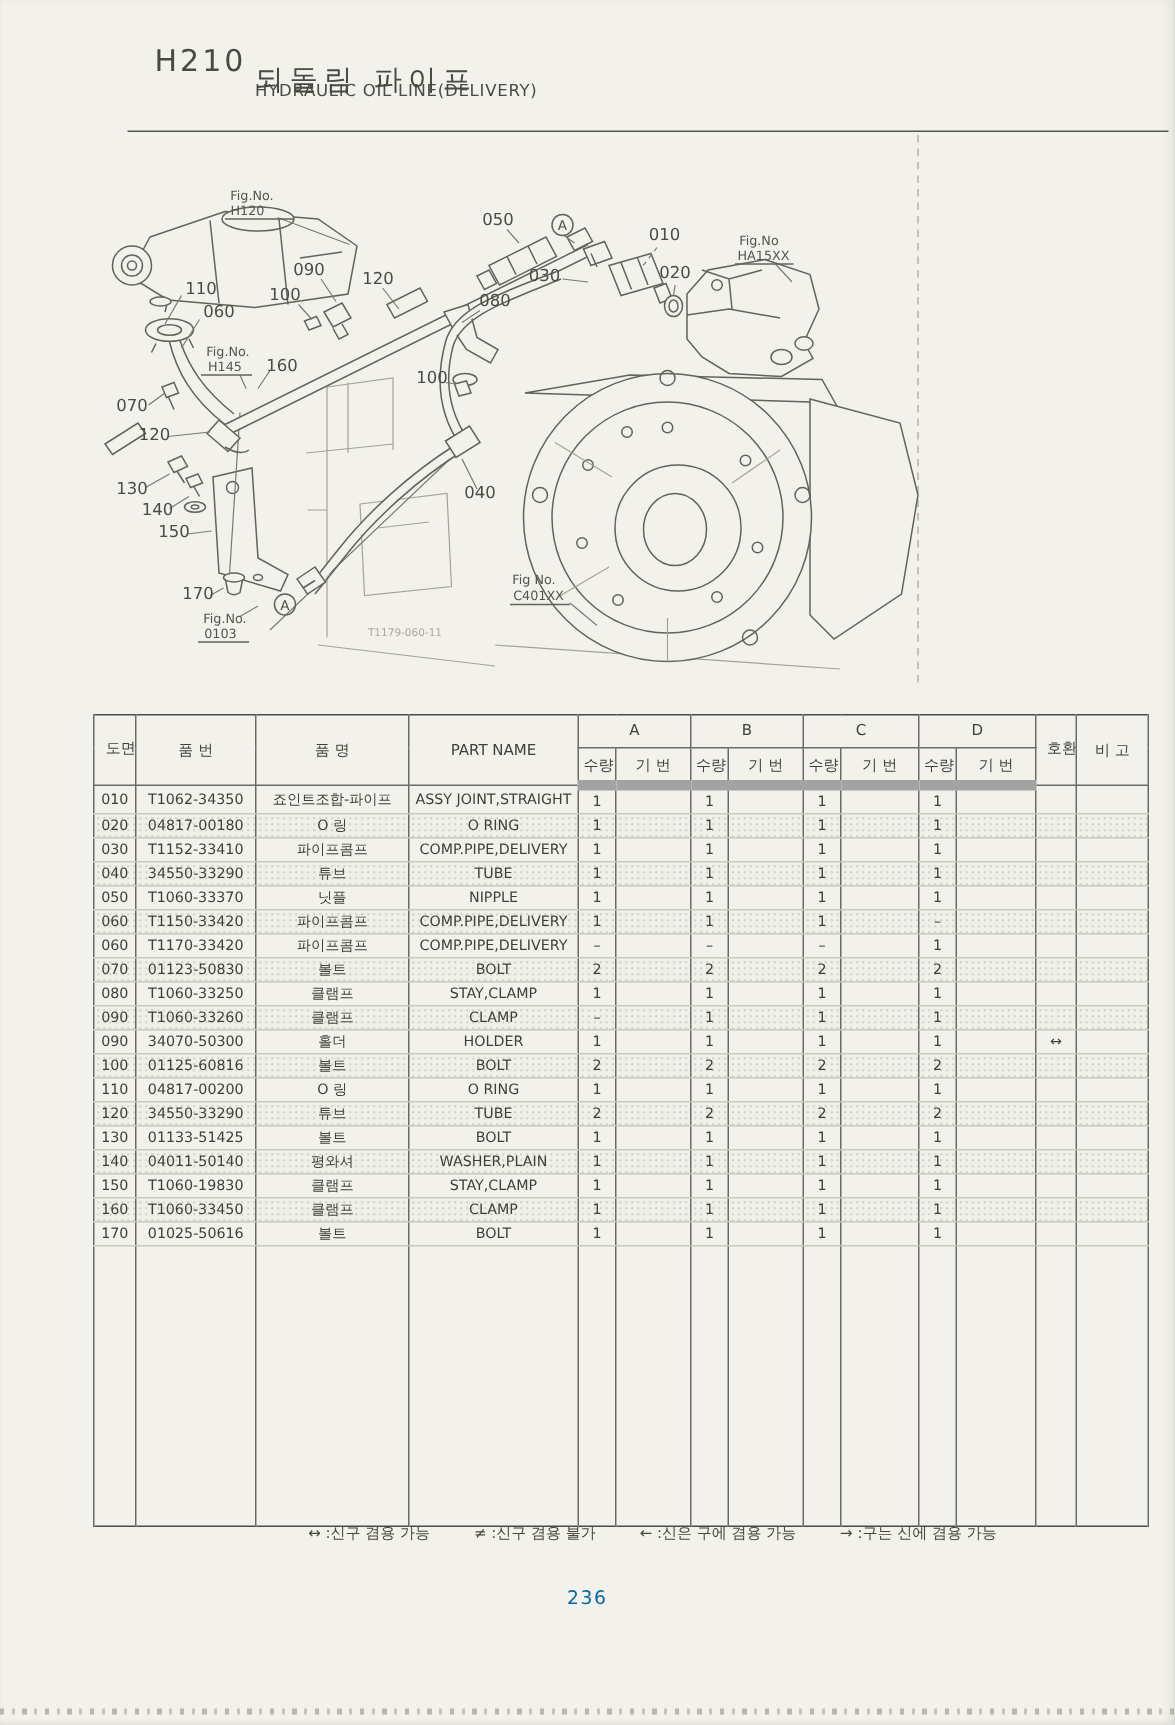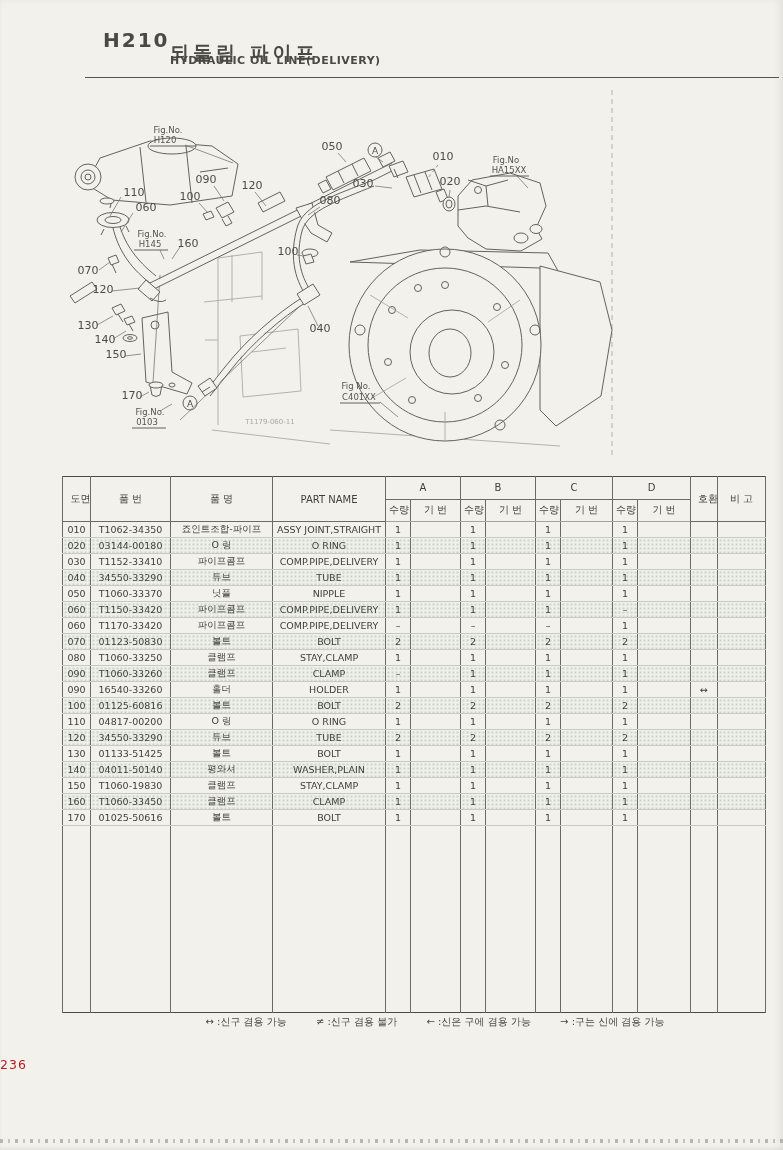--- a/index.html
+++ b/index.html
@@ -3,21 +3,21 @@
 <meta charset="utf-8">
 <style>
   html,body{margin:0;padding:0;background:#d8d7d2;}
   .page{
     position:relative;width:783px;height:1150px;margin:0 auto;
     background:#f2f1ec;overflow:hidden;
     font-family:"DejaVu Sans",sans-serif;color:#3f3f39;
     box-shadow:inset -4px 0 6px rgba(0,0,0,.05), inset 0 -2px 3px rgba(0,0,0,.04);
   }
   
-  .title-block{position:absolute;left:85px;top:20px;right:4px;border-bottom:1.4px solid #55554f;padding-bottom:1px;height:56px;font-weight:bold;}
+  .title-block{position:absolute;left:85px;top:20px;right:4px;border-bottom:1.4px solid #55554f;padding-bottom:11px;height:56px;}
   .title-code{position:absolute;left:18px;top:8px;font-size:20px;letter-spacing:2px;color:#4a4a44;}
   .title-kr{position:absolute;left:85px;top:20px;font-size:19px;letter-spacing:4px;color:#4a4a44;}
   .title-en{position:absolute;left:85px;top:34px;font-size:11px;letter-spacing:.5px;color:#4a4a44;}
   
   #diagram-svg{position:absolute;left:0;top:80px;}
   #diagram-svg .ln{fill:none;stroke:#63635d;stroke-width:1;}
   #diagram-svg .lt{fill:none;stroke:#a3a29a;stroke-width:.8;}
   #diagram-svg .oc{fill:#f2f1ec;stroke:#63635d;stroke-width:1;}
   #diagram-svg .ldr{fill:none;stroke:#7a7a74;stroke-width:.8;}
   #diagram-svg text{text-anchor:middle;}
@@ -26,35 +26,35 @@
   #diagram-svg text.tiny{font:7px "DejaVu Sans",sans-serif;fill:#aba99f;}
   #diagram-svg text.mk{font:9px "DejaVu Sans",sans-serif;fill:#4c4c46;}
   
   .variant-line{position:absolute;top:459px;right:71px;font-size:10.5px;color:#46463f;letter-spacing:.5px;}
   .variant-line span{margin-left:18px;}
   
   .parts-table{position:absolute;left:62px;top:476px;border-collapse:collapse;table-layout:fixed;width:703px;
     border:1.6px solid #4a4a46;font-size:9.5px;color:#3f3f39;}
   .parts-table th,.parts-table td{border-left:1px solid #6b6b66;border-right:1px solid #6b6b66;
     padding:0 3px;white-space:nowrap;overflow:hidden;font-weight:normal;}
-  .parts-table thead th{border-bottom:1px solid #a3a3a3;font-size:10px;text-align:center;height:21px;}
+  .parts-table thead th{border-bottom:7px solid #a3a3a3;font-size:10px;text-align:center;height:21px;}
   .parts-table thead tr.grp th{border-bottom:1px solid #6b6b66;}
   .parts-table thead th.span2{border-bottom:1px solid #4a4a46;}
   .parts-table tbody td{height:15px;border-bottom:1px solid #c8cac2;}
   .parts-table tbody tr.shade td{background:#eef0e9;
     background-image:radial-gradient(#ccd3c9 .8px,rgba(0,0,0,0) .9px);background-size:4px 4px;}
   .parts-table tbody tr.filler td{height:186px;border-bottom:none;background:none;}
   .stack{width:12px;margin:16px auto;word-break:break-all;line-height:1.2;}
   .c0{text-align:center;}
   .c1,.c2,.c3{text-align:center;}
   .c4,.c5,.c6,.c7,.c8,.c9,.c10,.c11,.c12,.c13{text-align:center;}
   
   .legend{position:absolute;left:105px;top:1015px;width:660px;text-align:center;font-size:10px;color:#46463f;}
   .legend span{margin:0 13px;white-space:nowrap;}
-  .page-number{position:absolute;left:0;top:1057px;width:100%;text-align:left;font-size:12.5px;letter-spacing:1px;color:#b91c1c;}
+  .page-number{position:absolute;left:0;top:1057px;width:100%;text-align:center;font-size:12.5px;letter-spacing:1px;color:#0369a1;}
   .scan-edge{position:absolute;left:0;top:1139px;width:100%;height:4px;opacity:.75;
     background:repeating-linear-gradient(90deg,#a5a49c 0 3px,rgba(0,0,0,0) 3px 8px,#b5b4ac 8px 10px,rgba(0,0,0,0) 10px 15px);}
 </style>
 </head>
 <body>
 
 <div class="page">
 
   <div class="title-block">
     <span class="title-code">H210</span>
@@ -301,21 +301,21 @@
           <td class="c7"></td>
           <td class="c8">1</td>
           <td class="c9"></td>
           <td class="c10">1</td>
           <td class="c11"></td>
           <td class="c12"></td>
           <td class="c13"></td>
         </tr>
         <tr class="shade">
           <td class="c0">020</td>
-          <td class="c1">03144-00180</td>
+          <td class="c1">04817-00180</td>
           <td class="c2">O 링</td>
           <td class="c3">O RING</td>
           <td class="c4">1</td>
           <td class="c5"></td>
           <td class="c6">1</td>
           <td class="c7"></td>
           <td class="c8">1</td>
           <td class="c9"></td>
           <td class="c10">1</td>
           <td class="c11"></td>
@@ -445,21 +445,21 @@
           <td class="c7"></td>
           <td class="c8">1</td>
           <td class="c9"></td>
           <td class="c10">1</td>
           <td class="c11"></td>
           <td class="c12"></td>
           <td class="c13"></td>
         </tr>
         <tr>
           <td class="c0">090</td>
-          <td class="c1">16540-33260</td>
+          <td class="c1">34070-50300</td>
           <td class="c2">홀더</td>
           <td class="c3">HOLDER</td>
           <td class="c4">1</td>
           <td class="c5"></td>
           <td class="c6">1</td>
           <td class="c7"></td>
           <td class="c8">1</td>
           <td class="c9"></td>
           <td class="c10">1</td>
           <td class="c11"></td>

